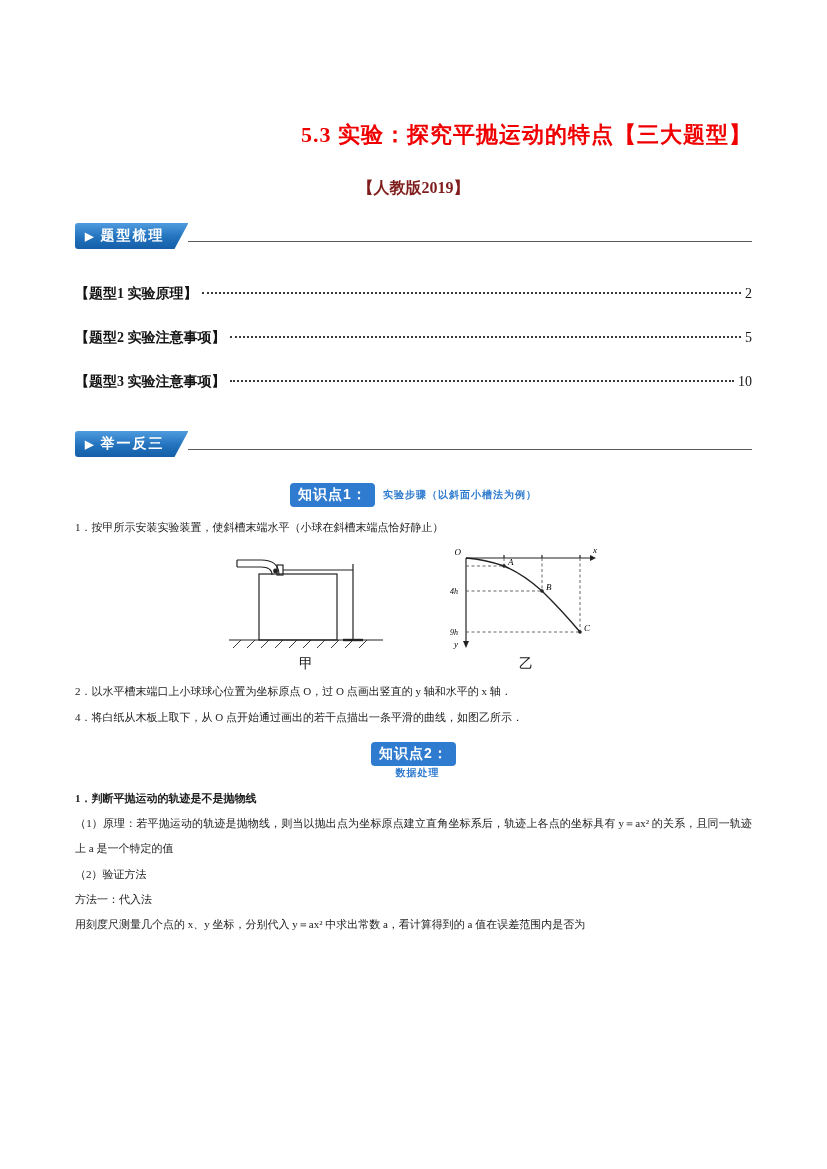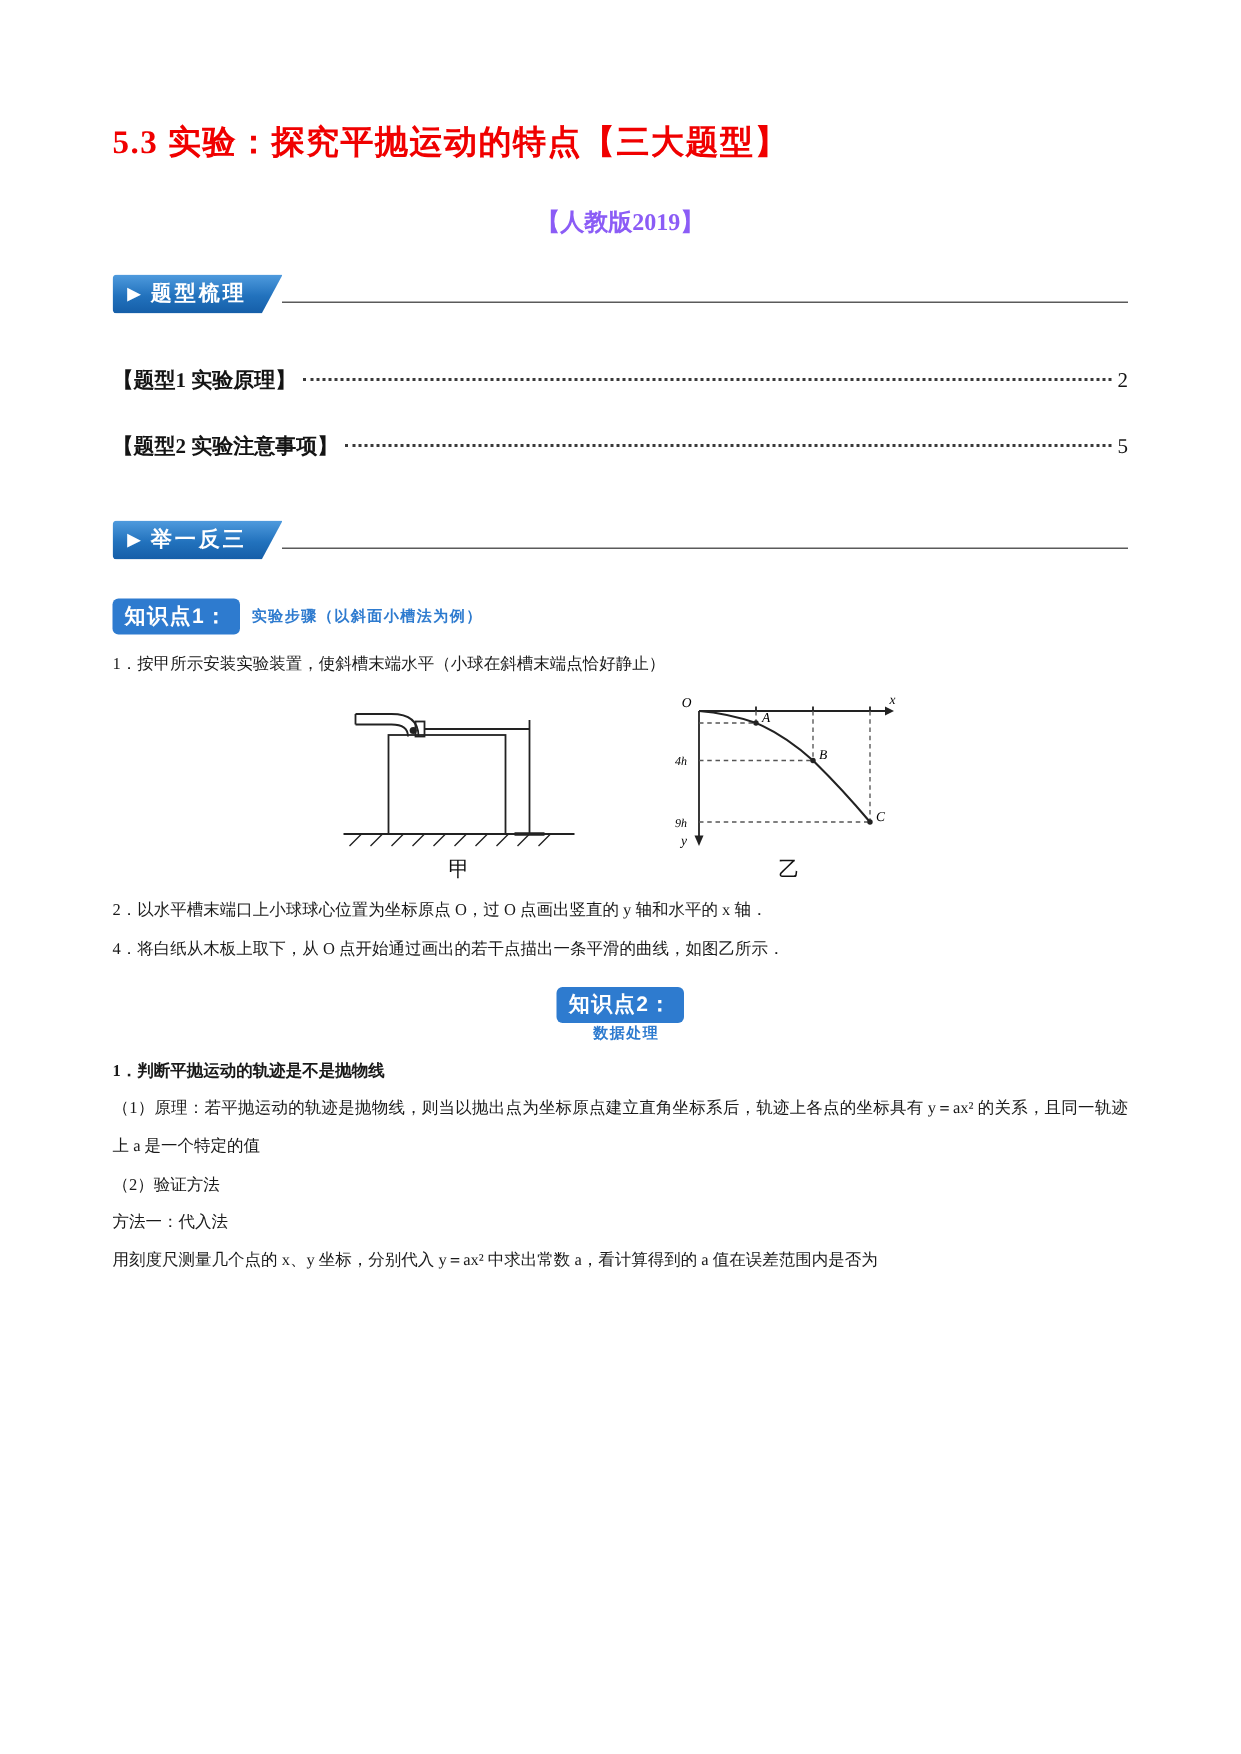--- a/index.html
+++ b/index.html
@@ -3,24 +3,24 @@
 <meta charset="utf-8">
 <style>
   * { margin:0; padding:0; box-sizing:border-box; }
   html,body { background:#ffffff; }
   .page {
     width:827px; height:1169px; margin:0 auto; background:#fff;
     position:relative; padding:0 75px; overflow:hidden;
     font-family:"Liberation Serif", serif; color:#141414;
   }
   .title {
-    padding-top:80px; text-align:left; font-size:22px; font-weight:bold;
+    padding-top:120px; text-align:right; font-size:22px; font-weight:bold;
     color:#f00000; letter-spacing:1px;
   }
-  .subtitle { margin-top:28px; text-align:center; font-size:16px; font-weight:bold; color:#8b5cf6; }
+  .subtitle { margin-top:28px; text-align:center; font-size:16px; font-weight:bold; color:#7f1d1d; }
 
   .banner-row { display:flex; align-items:center; margin-top:24px; }
   .banner {
     height:26px; padding:0 24px 0 10px; display:flex; align-items:center; gap:7px;
     color:#fff; font-family:"Liberation Sans", sans-serif; font-weight:bold;
     font-size:14px; letter-spacing:2px;
     background:linear-gradient(180deg,#4f9bde 0%, #2272bd 55%, #155ea8 100%);
     clip-path:polygon(0 0, 100% 0, calc(100% - 14px) 100%, 0 100%);
     border-radius:3px 0 0 3px;
   }
@@ -28,21 +28,21 @@
   .rule { flex:1; height:1px; background:#5a5a5a; transform:translateY(5px); }
 
   .toc { }
   .toc-item { display:flex; align-items:baseline; font-size:14px; margin-top:26px; }
   .toc-item:first-child { margin-top:36px; }
   .toc-label { font-weight:bold; white-space:nowrap; }
   .leader { flex:1; margin:0 4px; border-bottom:2px dotted #3a3a3a; transform:translateY(-4px); }
   .toc-page { font-weight:normal; white-space:nowrap; }
 
   .kp-line { display:flex; align-items:center; font-family:"Liberation Sans", sans-serif; }
-  .kp-line.first { margin-top:26px; }
+  .kp-line.first { margin-top:26px;justify-content:center; }
   .kp-line.second { margin-top:12px;flex-direction:column; }
   .kp-chip {
     background:#2e7bcf; color:#fff; font-weight:bold; font-size:14px;
     padding:3px 8px; border-radius:4px; letter-spacing:1px;
   }
   .kp-title { color:#2e7bcf; font-weight:bold; font-size:10px; margin-left:8px; letter-spacing:1px; }
 
   .para { font-size:11px; line-height:2.3; text-align:justify; color:#1a1a1a; }
   .para.bold { font-weight:bold; }
   .mt8 { margin-top:8px; }
@@ -72,20 +72,25 @@
   <div class="toc">
     <div class="toc-item">
       <span class="toc-label">【题型1 实验原理】</span>
       <span class="leader"></span>
       <span class="toc-page">2</span>
     </div>
     <div class="toc-item">
       <span class="toc-label">【题型2 实验注意事项】</span>
       <span class="leader"></span>
       <span class="toc-page">5</span>
+    </div>
+    <div class="toc-item">
+      <span class="toc-label">【题型3 实验注意事项】</span>
+      <span class="leader"></span>
+      <span class="toc-page">10</span>
     </div>
   </div>
 
   <div class="banner-row" style="margin-top:40px;">
     <div class="banner">
       <span class="play">▶</span>
       <span>举一反三</span>
     </div>
     <div class="rule"></div>
   </div>

